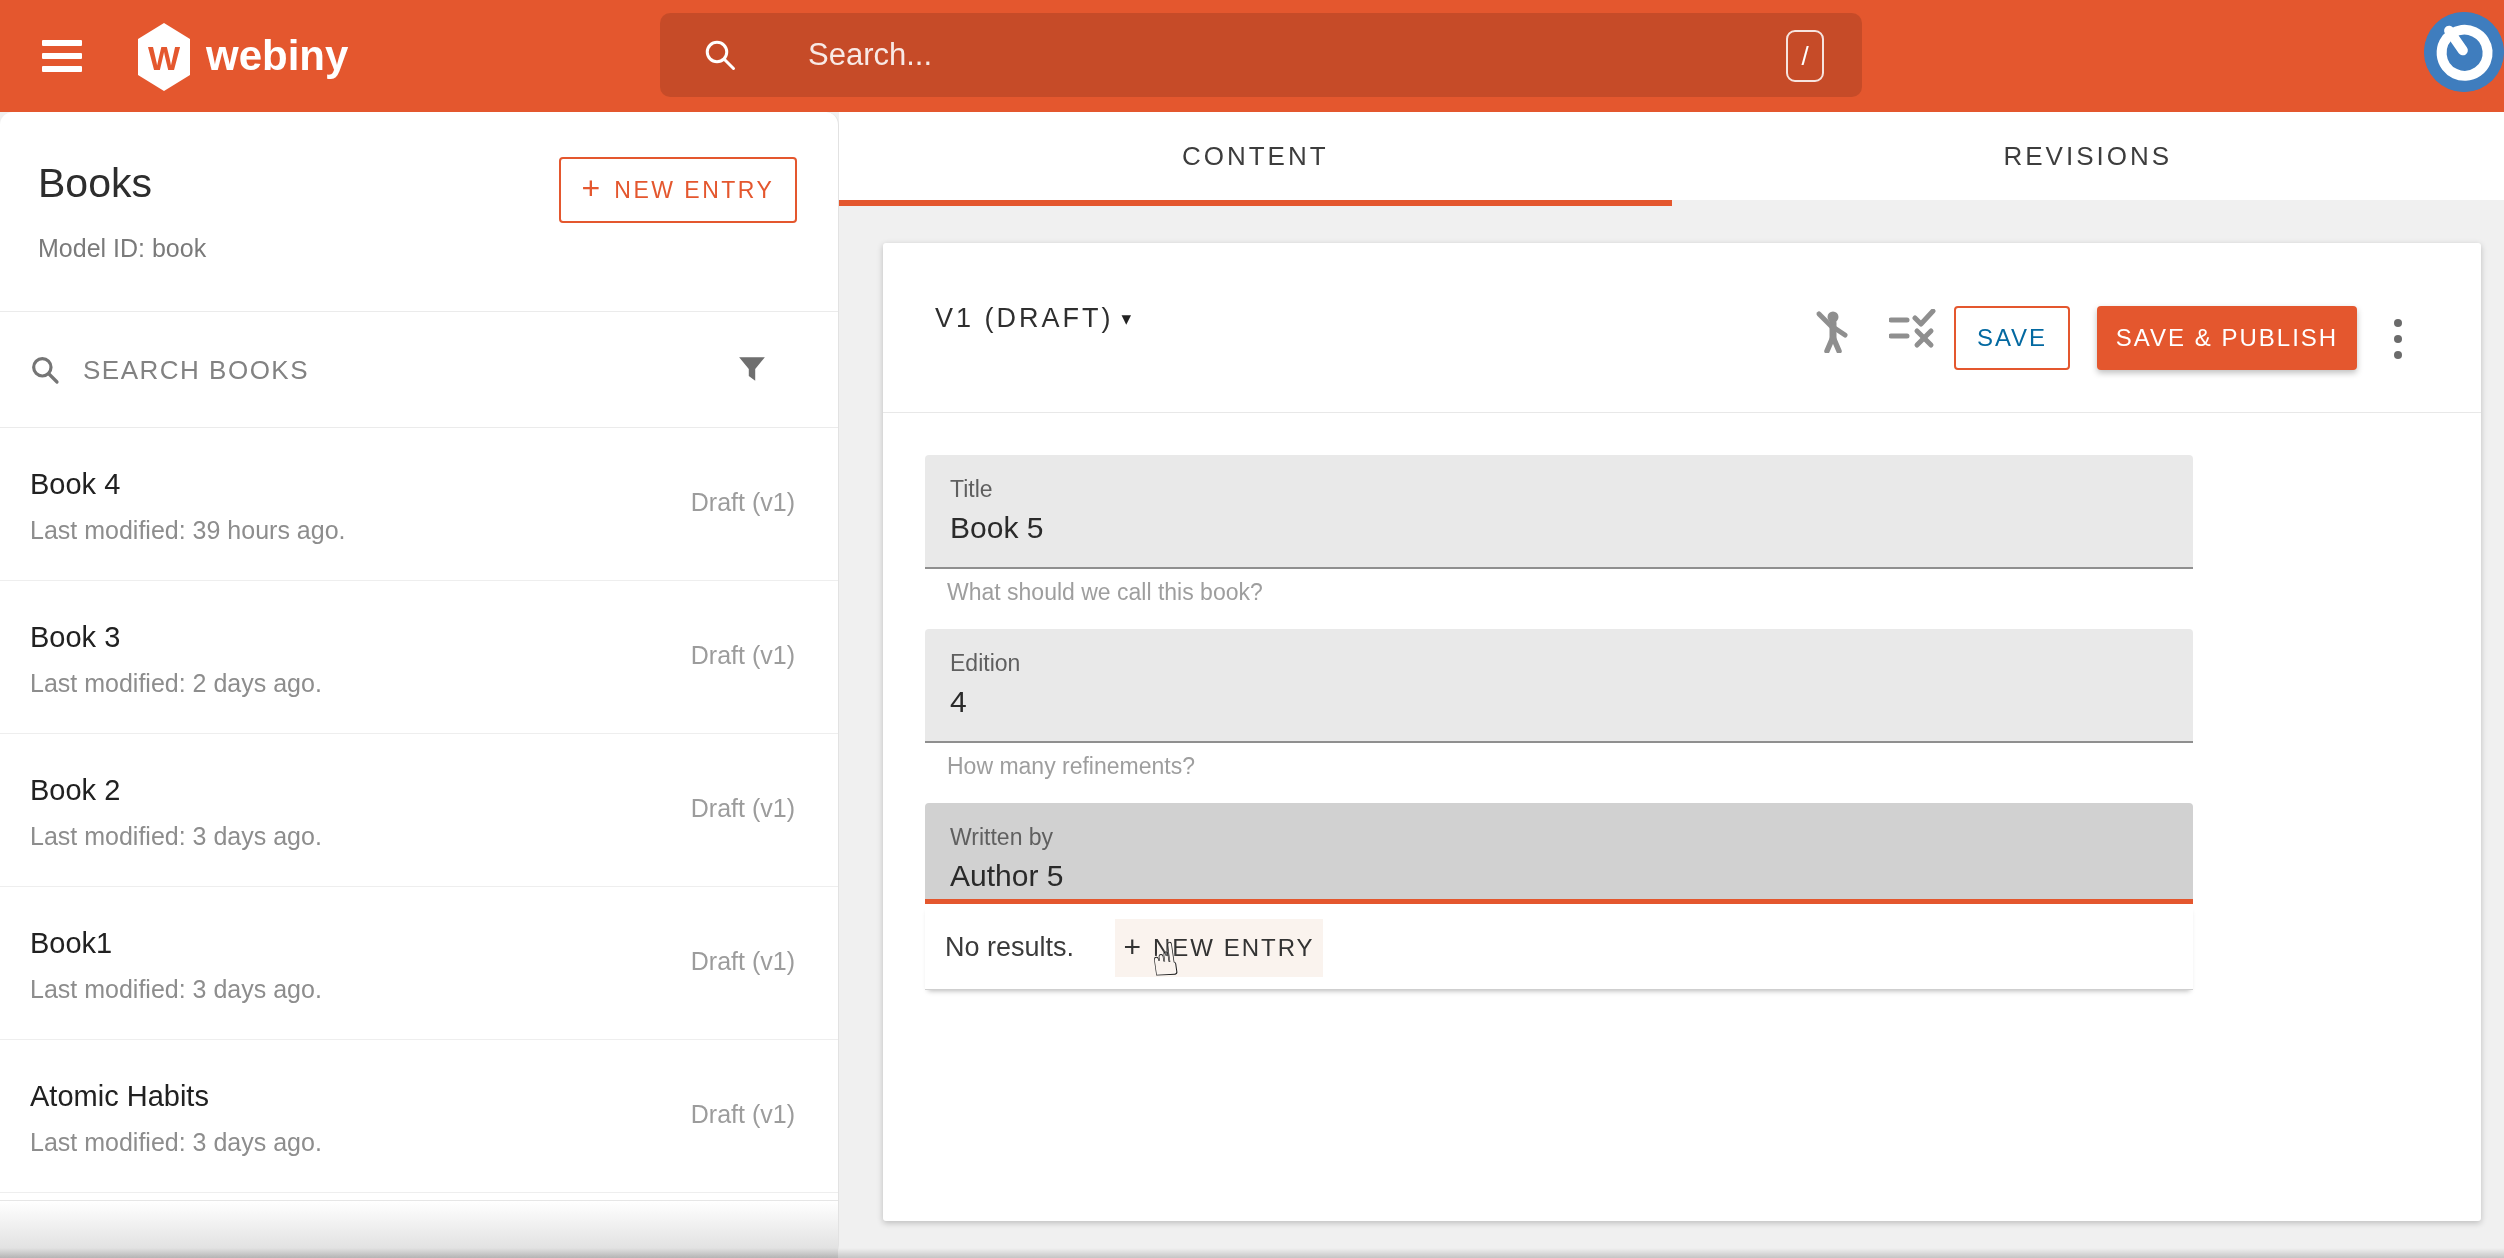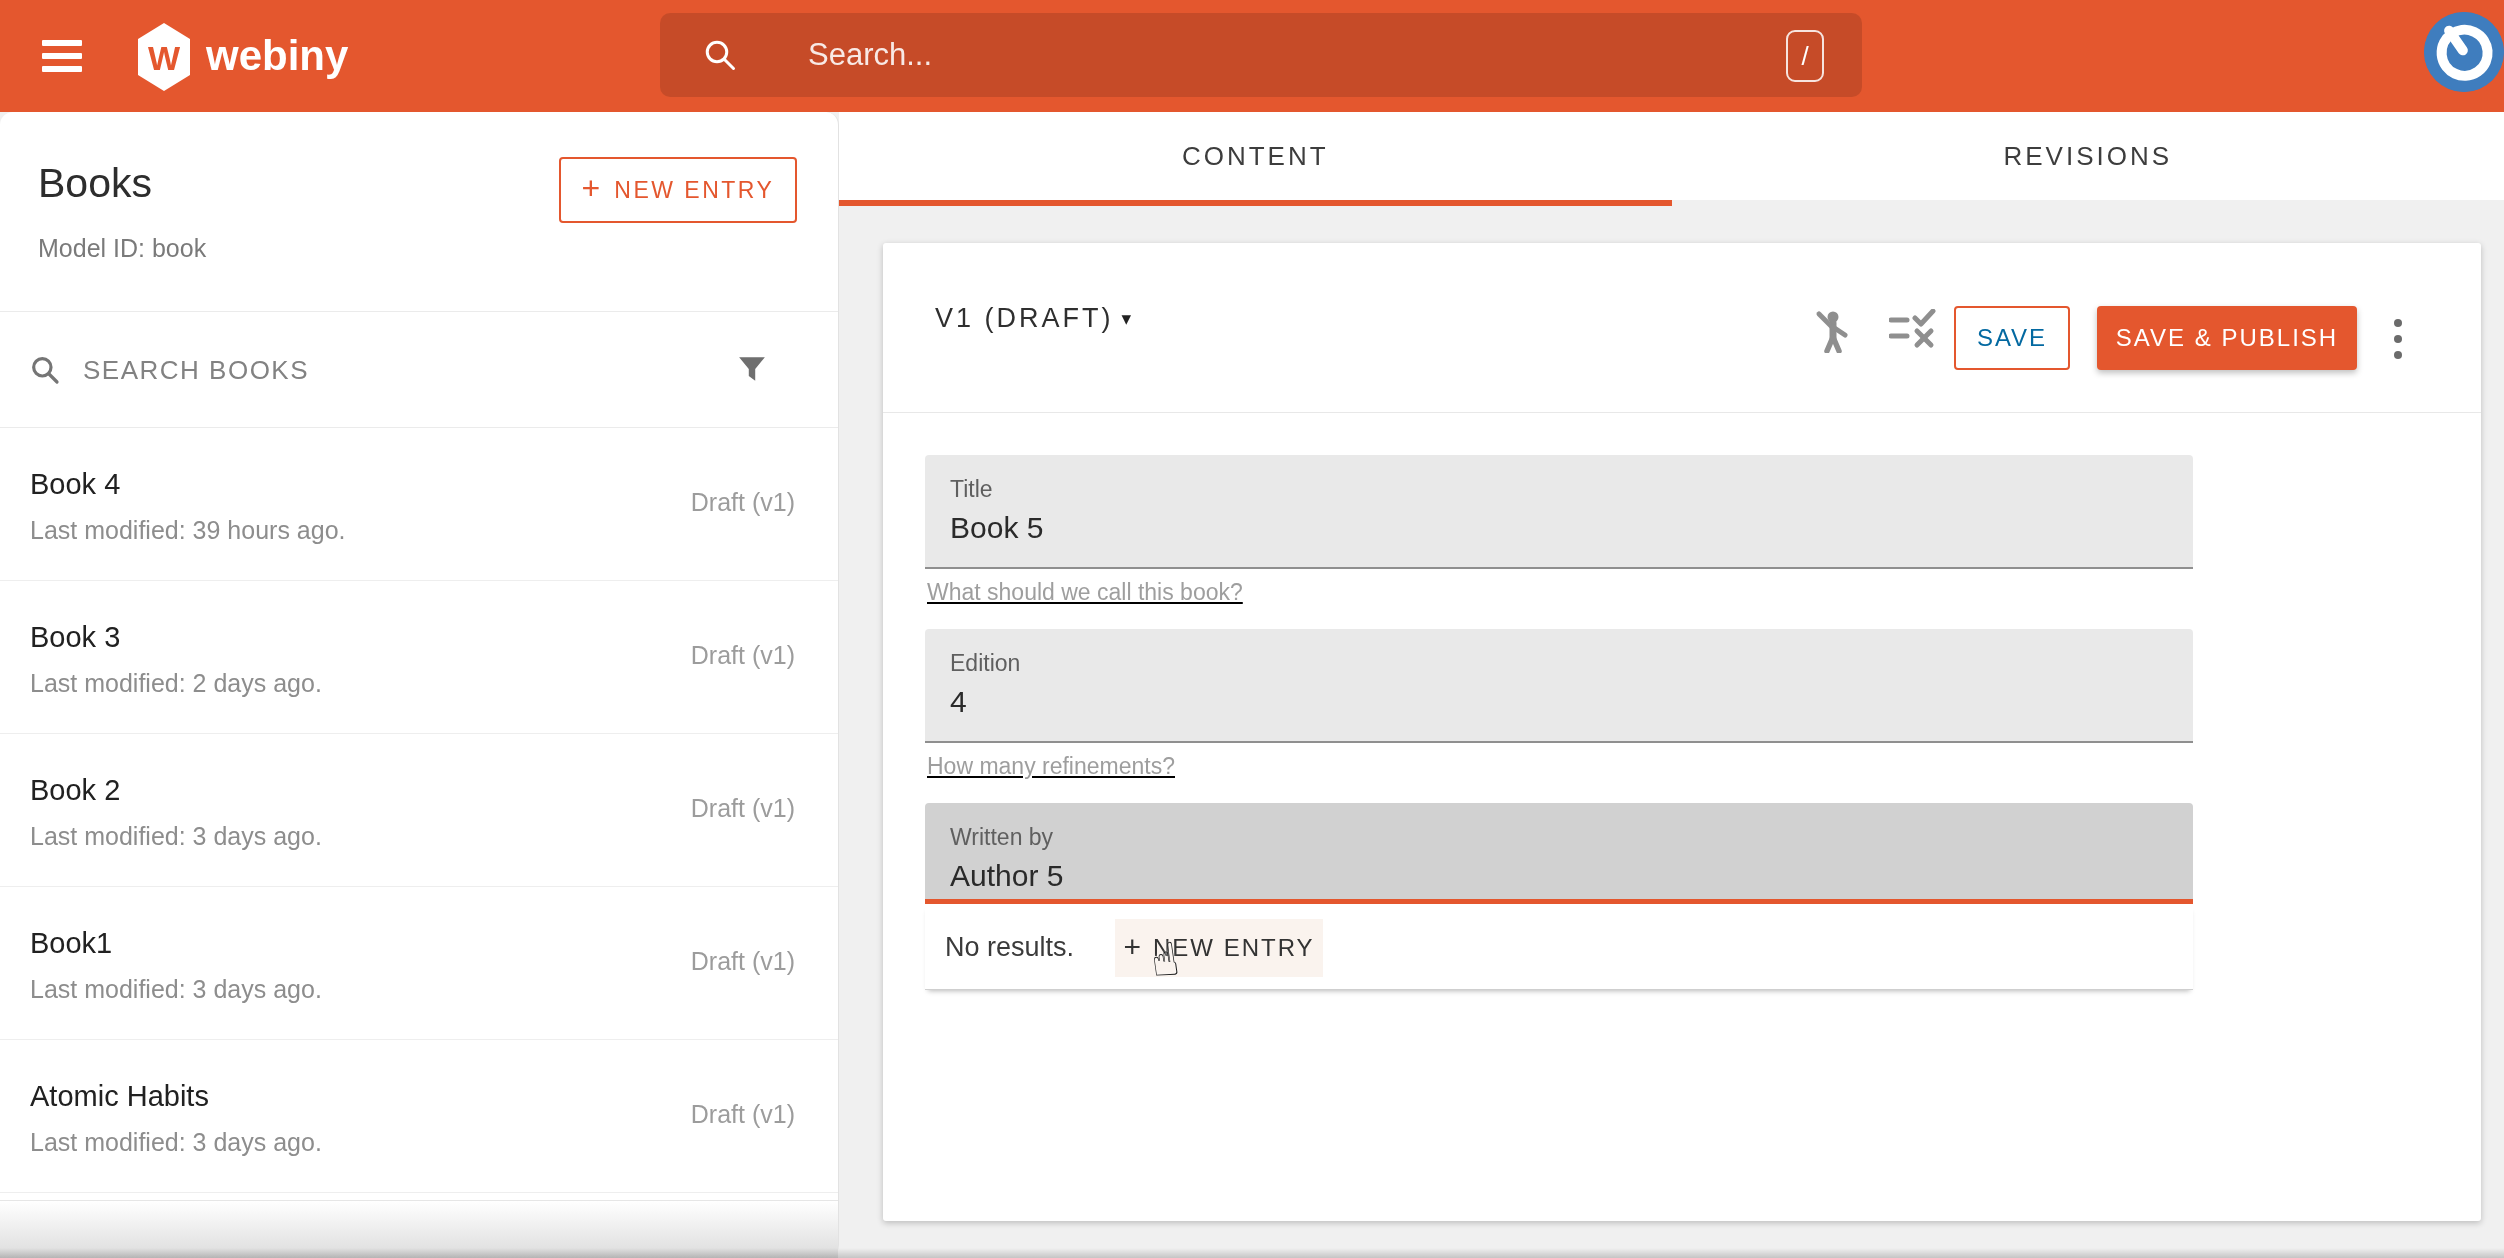--- a/index.html
+++ b/index.html
@@ -89,28 +89,28 @@
   .save-publish-btn { position:absolute; left:1214px; top:63px; width:260px; height:64px;
     background:#e4572e; border:none; border-radius:4px; color:#fff; font-size:24px;
     letter-spacing:2px; cursor:pointer; box-shadow:0 3px 6px rgba(0,0,0,0.25);
     font-family:"Liberation Sans", sans-serif;text-align:center; }
   .kebab { position:absolute; left:1500px; top:56px; width:30px; height:80px;
     display:flex; flex-direction:column; align-items:center; justify-content:center;
     gap:8px; cursor:pointer; }
   .kebab i { width:8px; height:8px; border-radius:50%; background:#6b6b6b; }
 
   
-  .field { position:absolute; left:42px; width:1268px;text-decoration:underline; }
+  .field { position:absolute; left:42px; width:1268px; }
   .field-box { position:relative; background:#e9e9e9; border-radius:4px 4px 0 0;
     border-bottom:2px solid #8f8f8f; height:114px; }
   .field-label { position:absolute; left:25px; top:21px; font-size:23px; color:#5f5f5f; }
   .field-input { position:absolute; left:25px; top:56px; width:1400px; border:none;
     outline:none; background:transparent; font-size:30px; color:#2a2a2a;
     font-family:"Liberation Sans", sans-serif; }
-  .field-helper { margin-top:10px; font-size:23px; color:#9e9e9e; padding-left:2px; }
+  .field-helper { margin-top:10px; font-size:23px; color:#9e9e9e; padding-left:2px;margin-left:20px; }
   .f-title { top:212px; }
   .f-edition { top:386px; }
   .f-written { top:560px; }
   .f-written .field-box { background:#d1d1d1; border-bottom:5px solid #e4572e;
     height:101px; border-radius:4px 4px 0 0; }
   .ref-dropdown { position:relative; margin-top:0; height:86px; background:#fff;
     border-bottom:1px solid #cfcfcf; box-shadow:0 4px 5px -3px rgba(0,0,0,0.28); }
   .no-results { position:absolute; left:20px; top:28px; font-size:27px; color:#3b3b3b; }
   .mini-new-entry { position:absolute; left:190px; top:15px; width:208px; height:58px;
     background:#faf3ee; border:none; display:flex; align-items:center;

